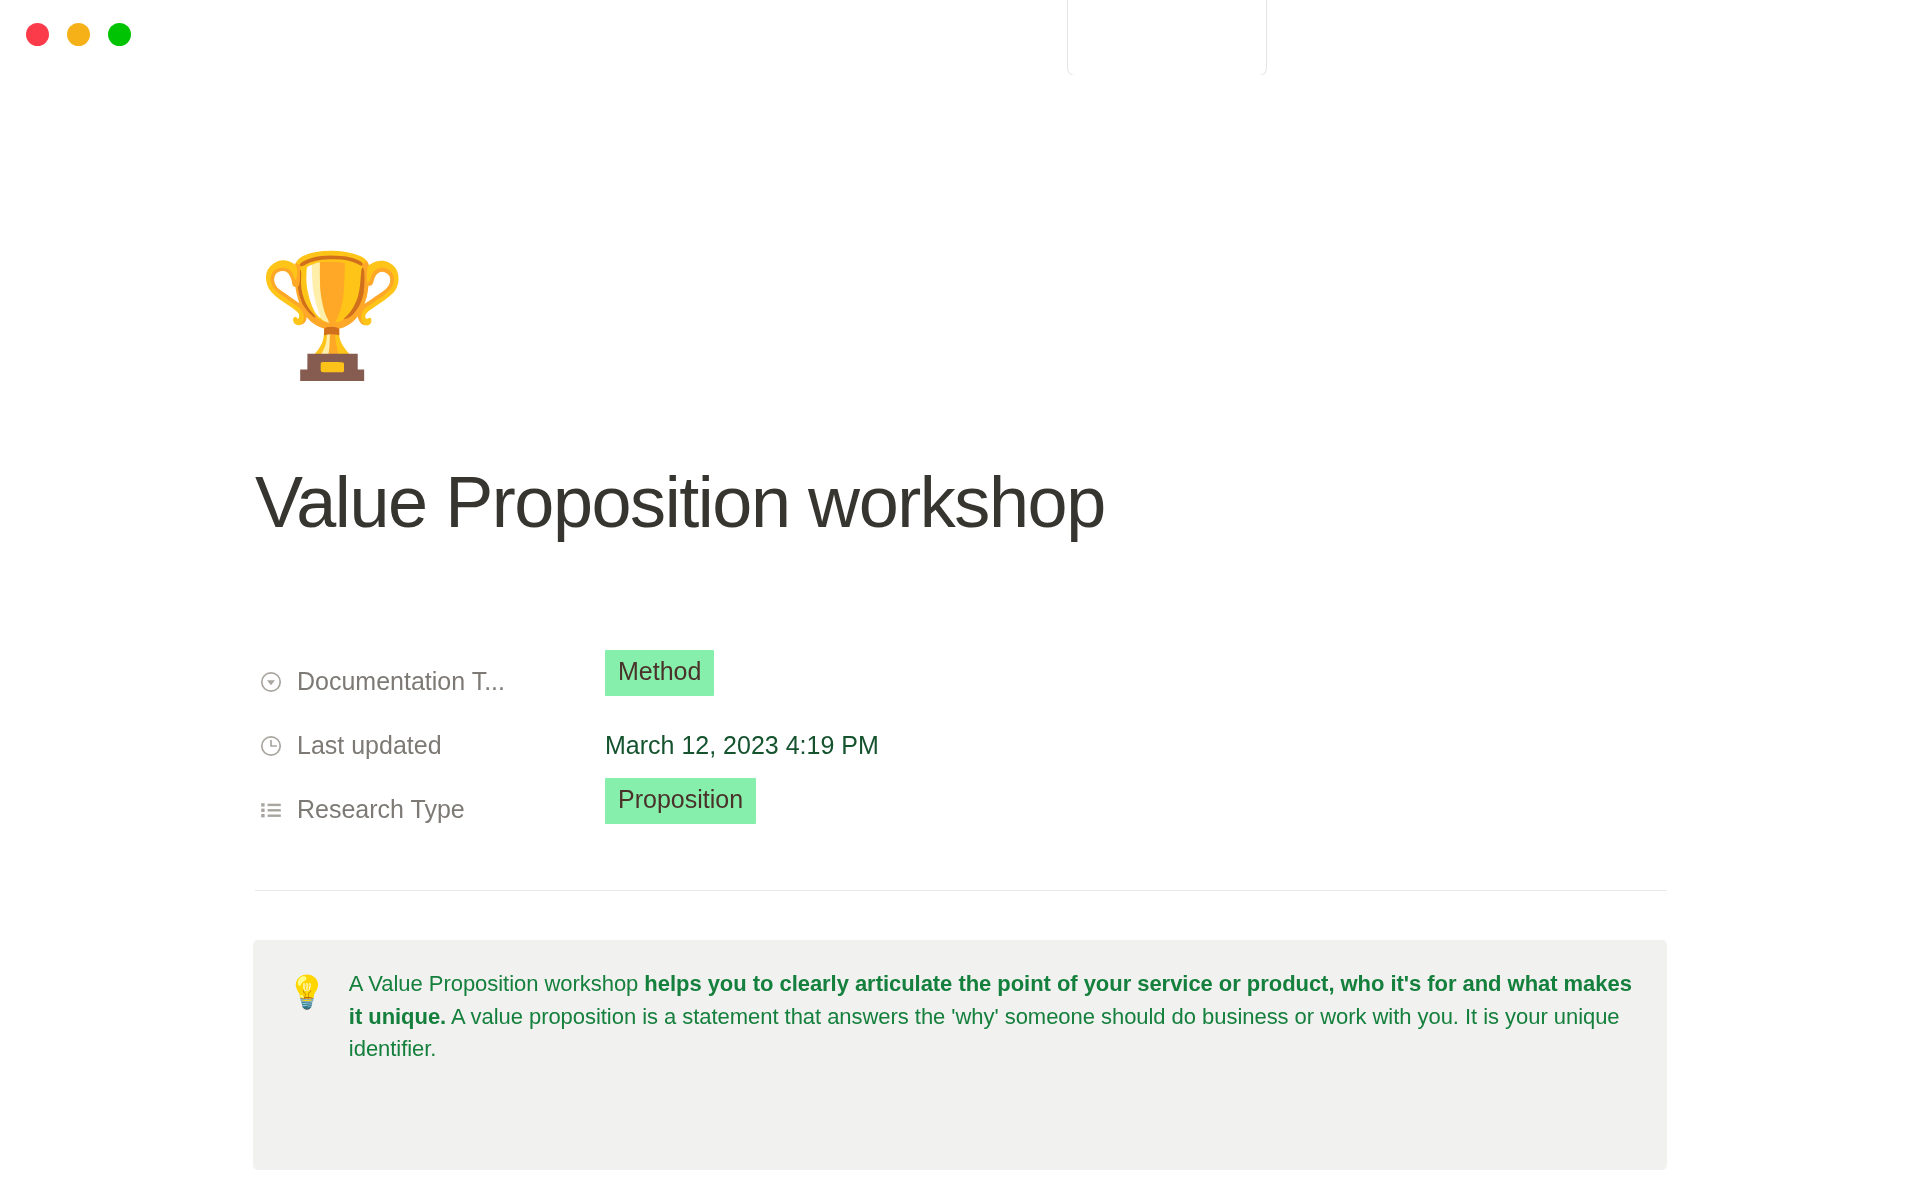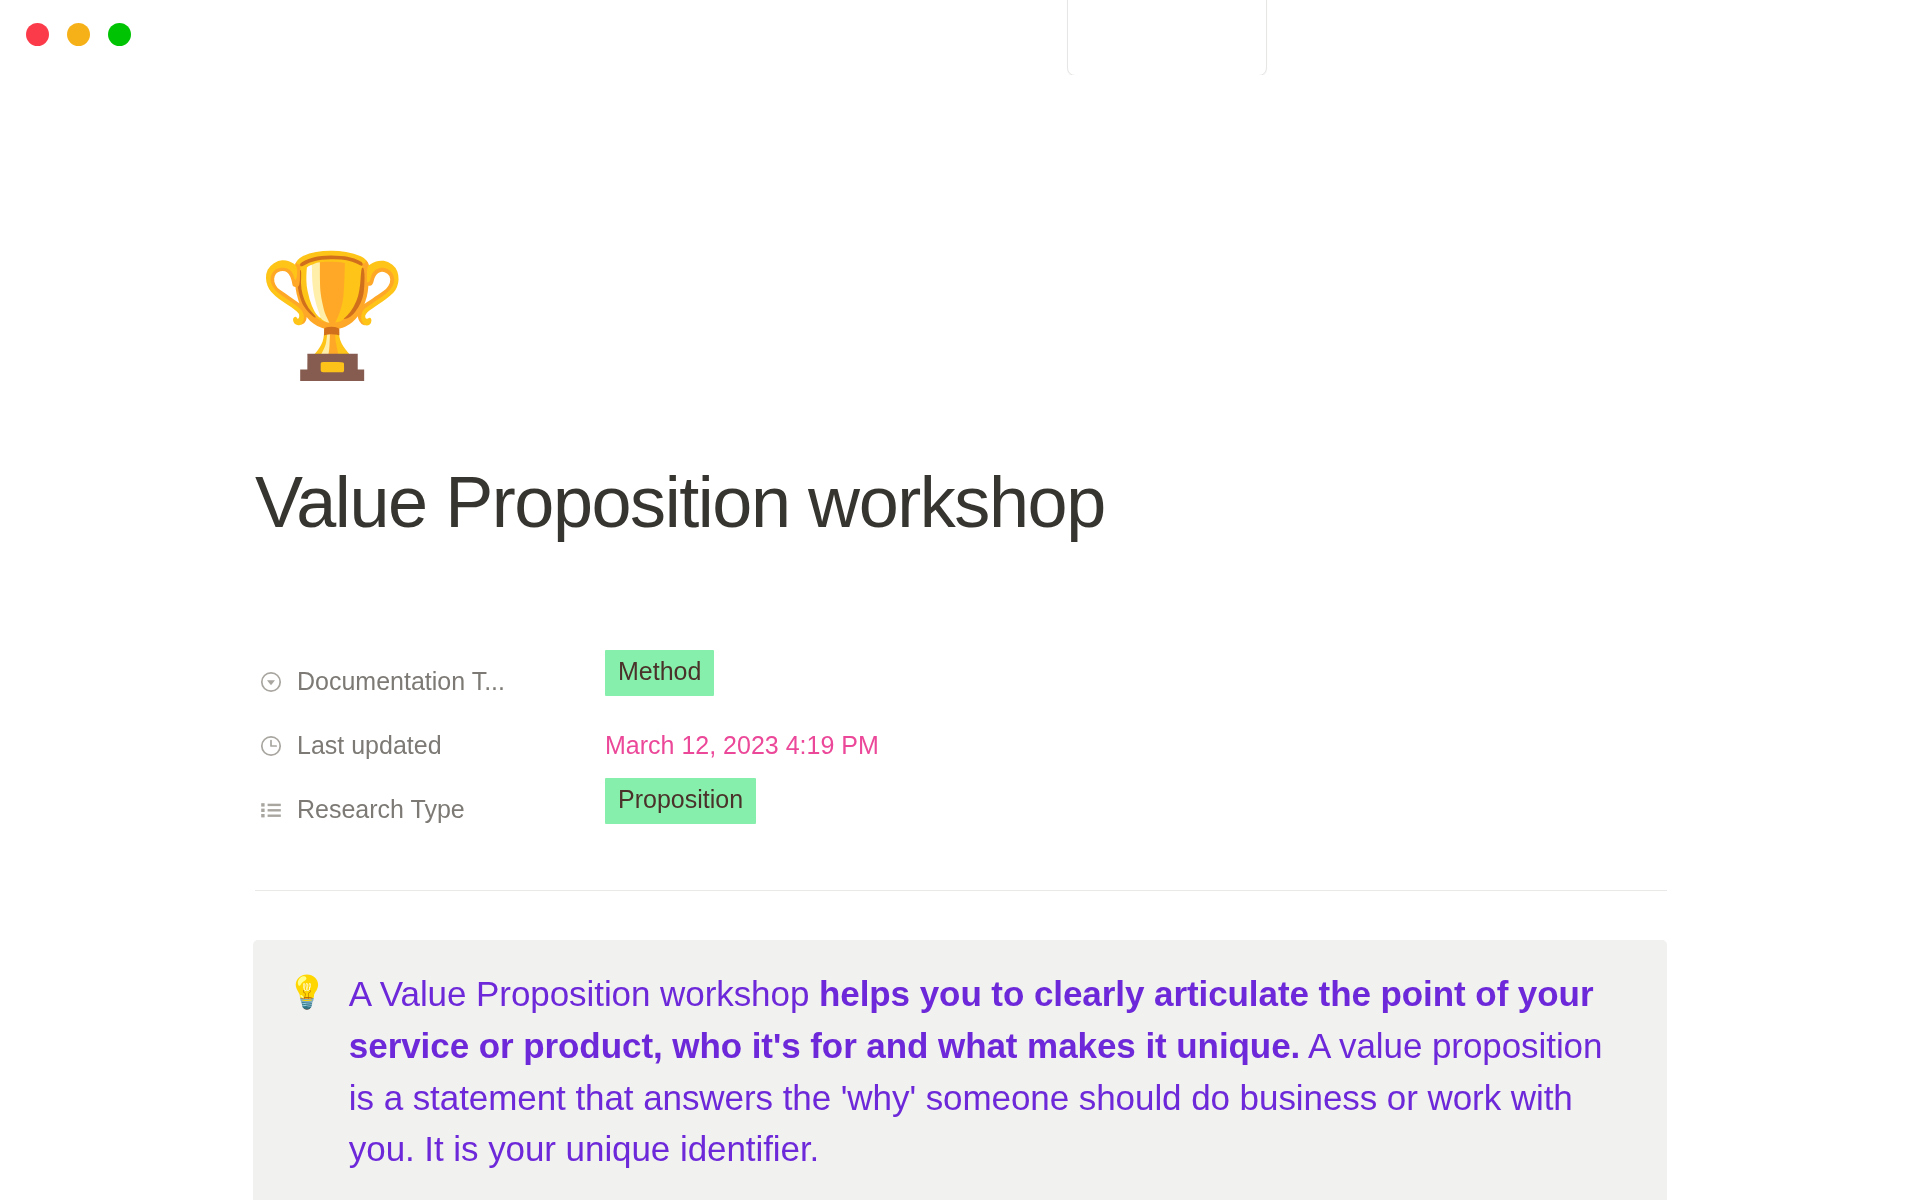--- a/index.html
+++ b/index.html
@@ -150,21 +150,21 @@
     background: #86efac;
     color: #4a322a;
     font-size: 25px;
     line-height: 1;
     padding: 9px 13px 12px 13px;
     border-radius: 1px;
   }
 
   .prop-text {
     font-size: 25px;
-    color: #ec4899;
+    color: #14532d;
   }
 
   
   .divider {
     position: absolute;
     left: 255px;
     top: 815px;
     width: 1412px;
     height: 1px;
     background: #e9e9e7;
@@ -185,23 +185,23 @@
   }
 
   .callout-emoji {
     font-size: 32px;
     line-height: 1.5;
     flex: 0 0 auto;
     user-select: none;
   }
 
   .callout-text {
-    font-size: 35px;
+    font-size: 22px;
     line-height: 1.48;
-    color: #6d28d9;
+    color: #15803d;
     flex: 1 1 auto;
     letter-spacing: -0.002em;
   }
 
   .callout-text b { font-weight: 700; }
 </style>
 </head>
 <body>
 
 <div class="window">

